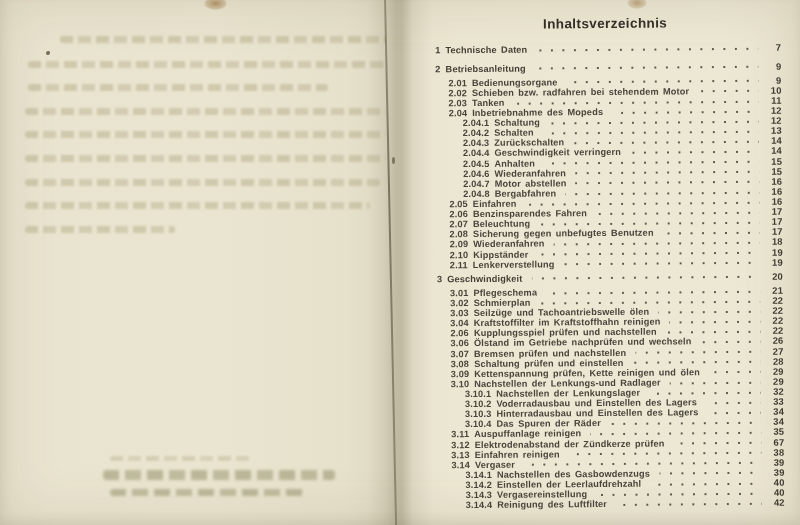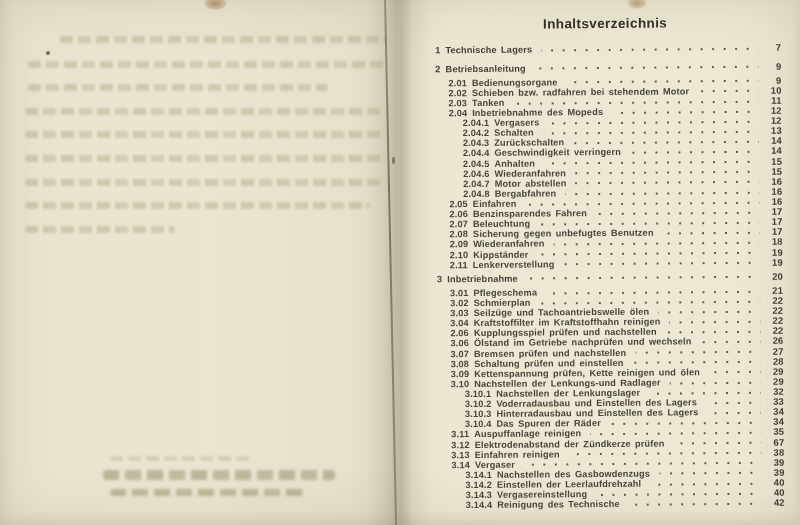--- a/index.html
+++ b/index.html
@@ -111,21 +111,21 @@
 
   <div class="page-right">
     <div class="stain stain-right" style="left:241px;"></div>
   </div>
 
   <div class="print">
     <h1 class="title">Inhaltsverzeichnis</h1>
     <div class="toc" id="toc">
         <div class="row lvl0">
     <span class="num">1</span>
-    <span class="lbl">Technische Lagers</span>
+    <span class="lbl">Technische Daten</span>
     <span class="leader"></span>
     <span class="pg">7</span>
   </div>
         <div class="row lvl0 gap-lg">
     <span class="num">2</span>
     <span class="lbl">Betriebsanleitung</span>
     <span class="leader"></span>
     <span class="pg">9</span>
   </div>
         <div class="row lvl1 gap-sm">
@@ -147,21 +147,21 @@
     <span class="pg">11</span>
   </div>
         <div class="row lvl1">
     <span class="num">2.04</span>
     <span class="lbl">Inbetriebnahme des Mopeds</span>
     <span class="leader"></span>
     <span class="pg">12</span>
   </div>
         <div class="row lvl2">
     <span class="num">2.04.1</span>
-    <span class="lbl">Vergasers</span>
+    <span class="lbl">Schaltung</span>
     <span class="leader"></span>
     <span class="pg">12</span>
   </div>
         <div class="row lvl2">
     <span class="num">2.04.2</span>
     <span class="lbl">Schalten</span>
     <span class="leader"></span>
     <span class="pg">13</span>
   </div>
         <div class="row lvl2">
@@ -237,21 +237,21 @@
     <span class="pg">19</span>
   </div>
         <div class="row lvl1">
     <span class="num">2.11</span>
     <span class="lbl">Lenkerverstellung</span>
     <span class="leader"></span>
     <span class="pg">19</span>
   </div>
         <div class="row lvl0 gap-sm">
     <span class="num">3</span>
-    <span class="lbl">Inbetriebnahme</span>
+    <span class="lbl">Geschwindigkeit</span>
     <span class="leader"></span>
     <span class="pg">20</span>
   </div>
         <div class="row lvl1 gap-sm">
     <span class="num">3.01</span>
     <span class="lbl">Pflegeschema</span>
     <span class="leader"></span>
     <span class="pg">21</span>
   </div>
         <div class="row lvl1">
@@ -369,21 +369,21 @@
     <span class="pg">40</span>
   </div>
         <div class="row lvl2">
     <span class="num">3.14.3</span>
     <span class="lbl">Vergasereinstellung</span>
     <span class="leader"></span>
     <span class="pg">40</span>
   </div>
         <div class="row lvl2">
     <span class="num">3.14.4</span>
-    <span class="lbl">Reinigung des Technische</span>
+    <span class="lbl">Reinigung des Luftfilter</span>
     <span class="leader"></span>
     <span class="pg">42</span>
   </div>
       </div>
   </div>
 
   <div class="gutter"></div>
   <div class="crease"></div>
   <div class="speck2"></div>
 

